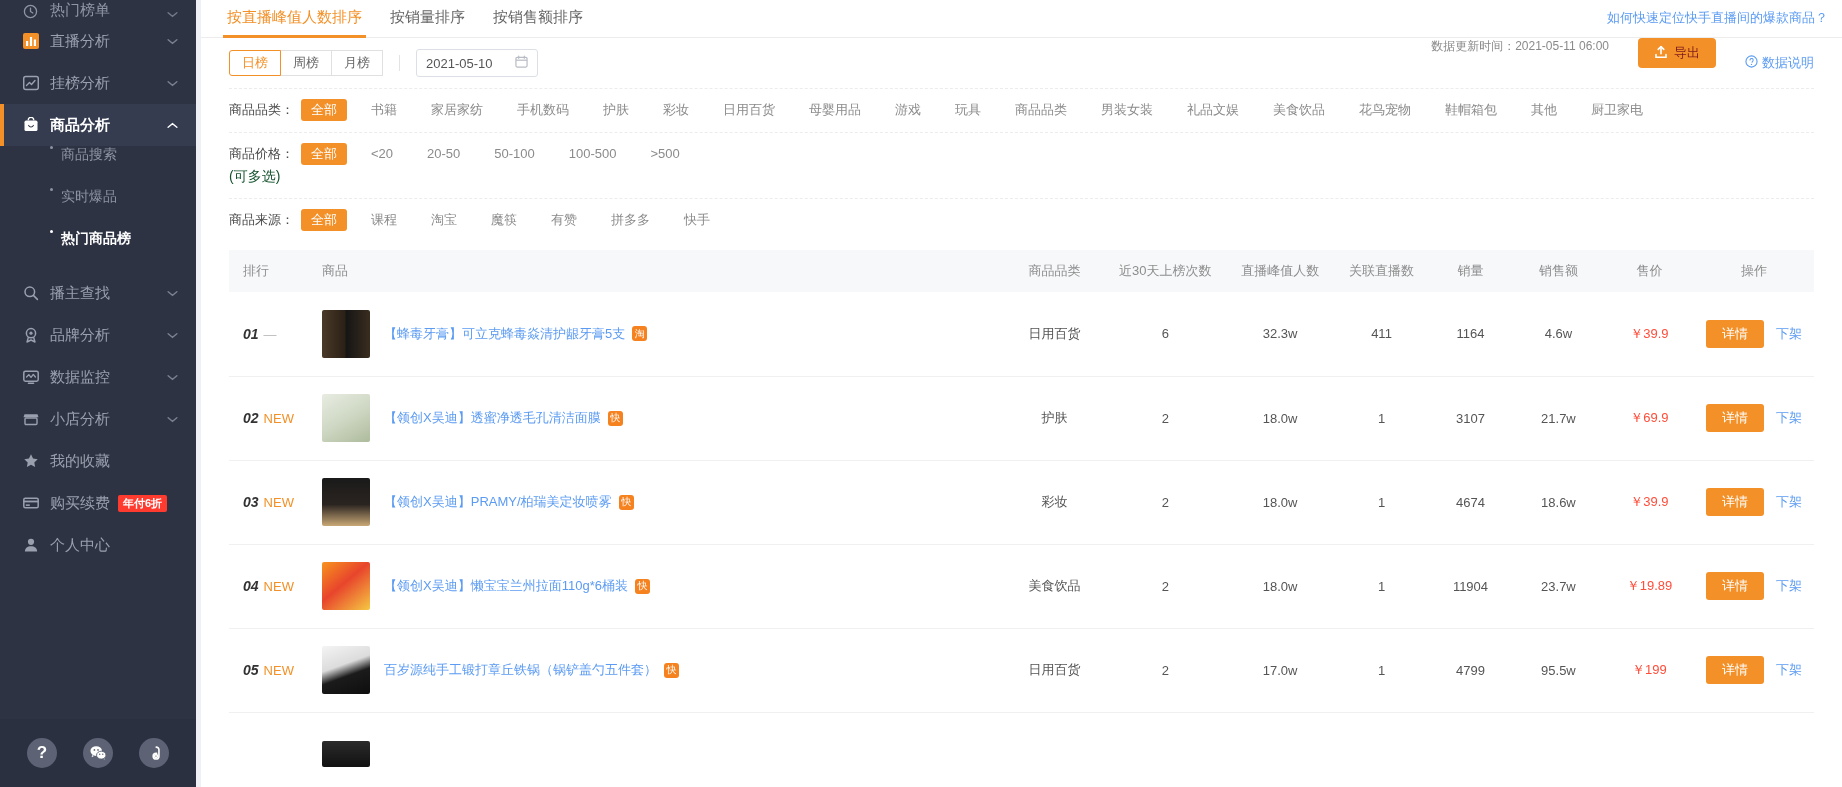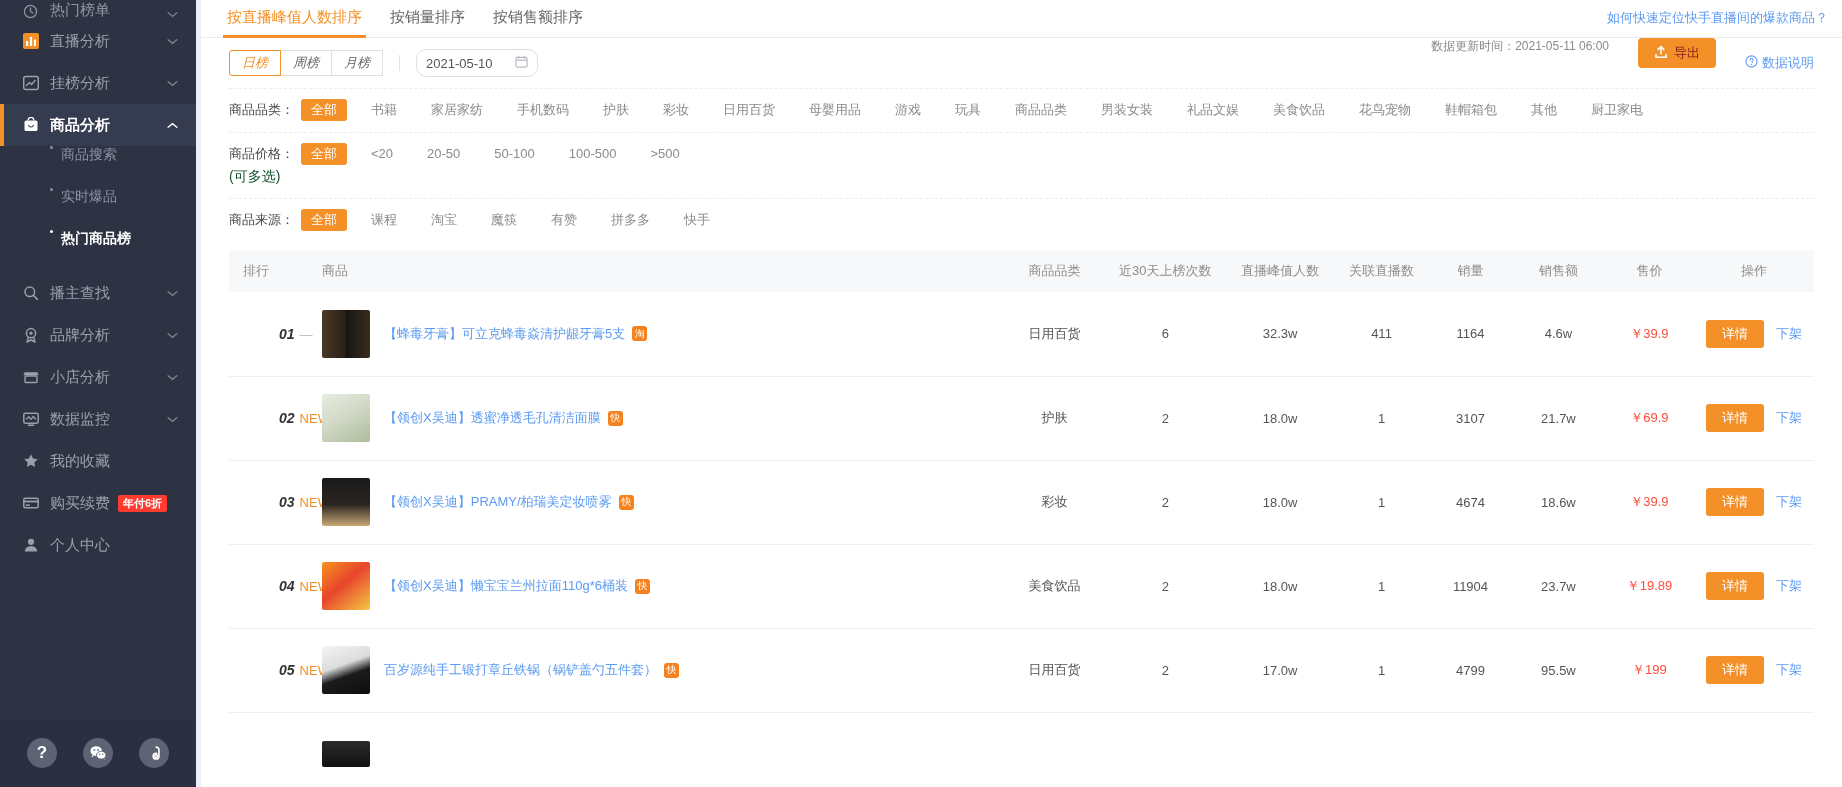--- a/index.html
+++ b/index.html
@@ -97,32 +97,32 @@
   }
 
   .filterzone { padding: 0 28px; }
   .row-date {
     display: flex; align-items: center; height: 50px;
     position: relative;
   }
   .segbtn {
     border: 1px solid #e0e0e0; height: 26px; padding: 0 12px;
     font-size: 13px; color: #666; display: flex; align-items: center;
-    cursor: pointer; margin-left: -1px; background: #fff; font-style: italic;
+    cursor: pointer; margin-left: -1px; background: #fff;
   }
   .segbtn:first-child { margin-left: 0; border-radius: 3px 0 0 3px; }
   .segbtn:last-of-type { border-radius: 0 3px 3px 0; }
   .segbtn.on {
     color: #f39027; border-color: #f39027; position: relative; z-index: 2;
   }
   .divider-v {
     width: 1px; height: 16px; background: #e3e3e3; margin: 0 16px;
   }
   .datebox {
-    border: 1px solid #dcdfe6; border-radius: 10px; height: 28px;
+    border: 1px solid #dcdfe6; border-radius: 3px; height: 28px;
     width: 122px; display: flex; align-items: center;
     justify-content: space-between; padding: 0 9px;
     font-size: 13px; color: #555; cursor: pointer;
   }
   .right-meta {
     position: absolute; right: 0; top: 0; height: 50px;
     display: flex; gap: 29px;
   }
   .upd-time { font-size: 12px; color: #8a8a8a; }
   .export-btn {
@@ -173,21 +173,20 @@
   .c-n30 { width: 118px; }
   .c-peak { width: 104px; }
   .c-rel { width: 92px; }
   .c-sales { width: 80px; }
   .c-amt { width: 90px; }
   .c-price { width: 86px; }
   .c-op { width: 116px; }
   .rank-num {
     font-style: italic; font-weight: bold; color: #333; font-size: 14px;
     margin-right: 5px;
-    margin-left: 36px;
   }
   .rank-new { color: #f39027; font-size: 13px; }
   .rank-dash { color: #bbb; font-size: 13px; }
   .prodcell { display: flex; align-items: center; gap: 14px; }
   .thumb {
     width: 48px; height: 48px; flex: none; border-radius: 2px;
     background: #eee; overflow: hidden; position: relative;
   }
   .pname {
     color: #5b9bf3; font-size: 13px; cursor: pointer;
@@ -318,41 +317,41 @@
         <span class="chev">
           <svg width="11" height="7" viewBox="0 0 12 8">
               <path d="M1 2l5 4 5-4" stroke="#7b8190" stroke-width="1.6" fill="none" stroke-linecap="round"></path>
             </svg>
         </span>
       </div>
 
       <div class="nav-item">
         <span class="ico">
           <svg width="16" height="16" viewBox="0 0 16 16">
-              <path d="M1.5 3.2h13l1 3.1H.5z" fill="#9aa0ae"></path>
-              <rect x="2" y="7" width="12" height="6.5" rx="1" fill="none" stroke="#9aa0ae" stroke-width="1.4"></rect>
-            </svg>
-        </span>
-        <span class="lbl">小店分析</span>
-        <span class="chev">
-          <svg width="11" height="7" viewBox="0 0 12 8">
-              <path d="M1 2l5 4 5-4" stroke="#7b8190" stroke-width="1.6" fill="none" stroke-linecap="round"></path>
-            </svg>
-        </span>
-      </div>
-
-      <div class="nav-item">
-        <span class="ico">
-          <svg width="16" height="16" viewBox="0 0 16 16">
               <rect x="0.8" y="2.2" width="14.4" height="10" rx="1.6" fill="none" stroke="#9aa0ae" stroke-width="1.5"></rect>
               <path d="M3.6 8l2.2-2.4L8 8.4l2.3-3L12.4 8" stroke="#9aa0ae" stroke-width="1.3" fill="none" stroke-linecap="round" stroke-linejoin="round"></path>
               <path d="M5.4 14.2h5.2" stroke="#9aa0ae" stroke-width="1.4" stroke-linecap="round"></path>
             </svg>
         </span>
         <span class="lbl">数据监控</span>
+        <span class="chev">
+          <svg width="11" height="7" viewBox="0 0 12 8">
+              <path d="M1 2l5 4 5-4" stroke="#7b8190" stroke-width="1.6" fill="none" stroke-linecap="round"></path>
+            </svg>
+        </span>
+      </div>
+
+      <div class="nav-item">
+        <span class="ico">
+          <svg width="16" height="16" viewBox="0 0 16 16">
+              <path d="M1.5 3.2h13l1 3.1H.5z" fill="#9aa0ae"></path>
+              <rect x="2" y="7" width="12" height="6.5" rx="1" fill="none" stroke="#9aa0ae" stroke-width="1.4"></rect>
+            </svg>
+        </span>
+        <span class="lbl">小店分析</span>
         <span class="chev">
           <svg width="11" height="7" viewBox="0 0 12 8">
               <path d="M1 2l5 4 5-4" stroke="#7b8190" stroke-width="1.6" fill="none" stroke-linecap="round"></path>
             </svg>
         </span>
       </div>
 
       <div class="nav-item">
         <span class="ico">
           <svg width="16" height="16" viewBox="0 0 16 16">

